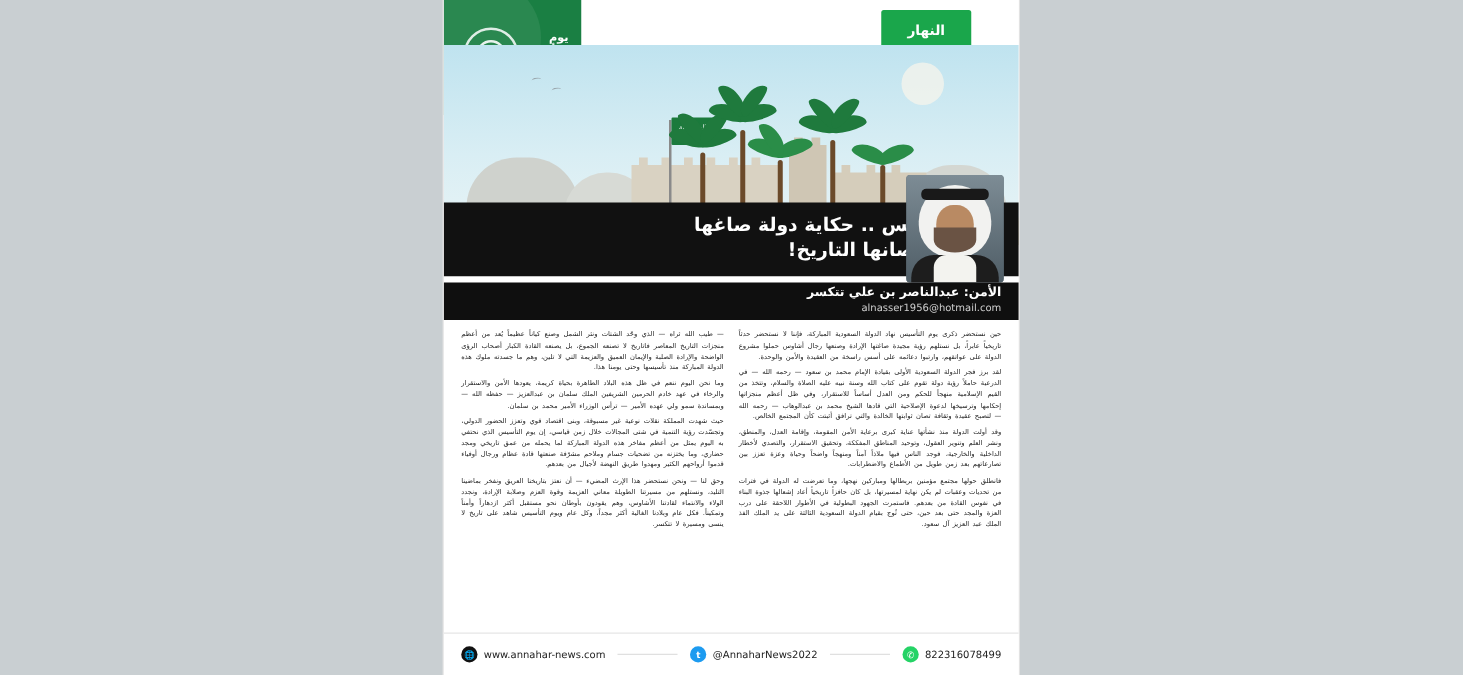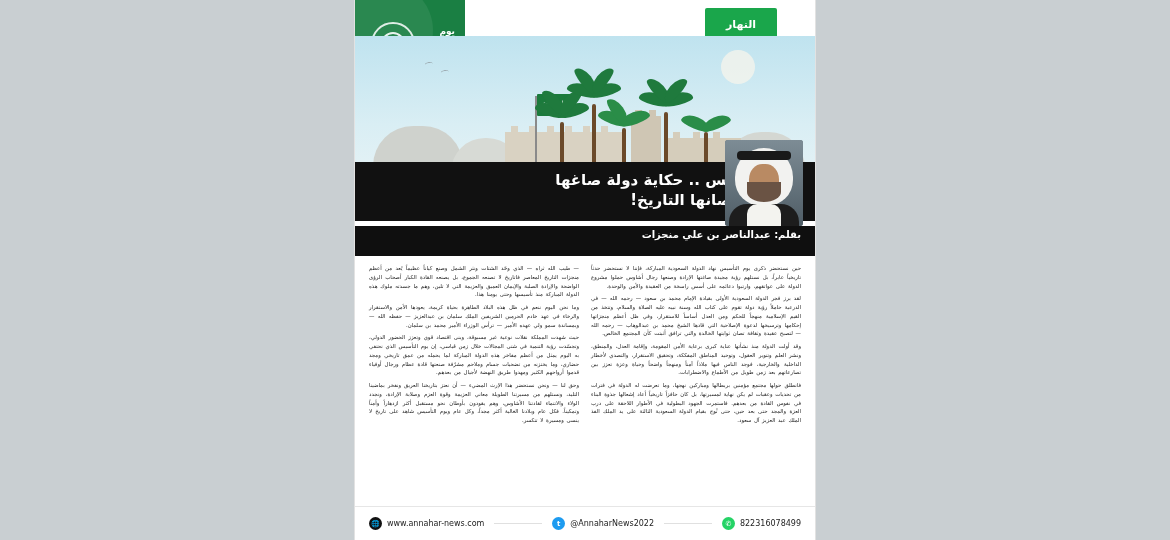--- a/index.html
+++ b/index.html
@@ -269,23 +269,24 @@
       <div class="ap-ghutra"></div>
       <div class="ap-igal"></div>
       <div class="ap-face"></div>
       <div class="ap-beard"></div>
       <div class="ap-body"></div>
       <div class="ap-thobe"></div>
     </div>
 
     <div class="byline">
       <div class="name">
-        <span>بقلم:</span>
-        <span>عبدالناصر بن علي منجزات</span>
-      </div>
+        <span>الأمن:</span>
+        <span>عبدالناصر بن علي تتكسر</span>
+      </div>
+      <div class="mail">alnasser1956@hotmail.com</div>
     </div>
 
     <div class="body-area">
       <div class="col">
         <p>حين نستحضر ذكرى يوم التأسيس نهاد الدولة السعودية المباركة، فإننا لا نستحضر حدثاً تاريخياً عابراً، بل نستلهم رؤية مجيدة صاغتها الإرادة وصنعها رجال أشاوس حملوا مشروع الدولة على عواتقهم، وارتبوا دعائمه على أسس راسخة من العقيدة والأمن والوحدة.</p>
         <p>لقد برز فجر الدولة السعودية الأولى بقيادة الإمام محمد بن سعود — رحمه الله — في الدرعية حاملاً رؤية دولة تقوم على كتاب الله وسنة نبيه عليه الصلاة والسلام، وتتخذ من القيم الإسلامية منهجاً للحكم ومن العدل أساساً للاستقرار، وفي ظل أعظم منجزاتها إحكامها وترسيخها لدعوة الإصلاحية التي قادها الشيخ محمد بن عبدالوهاب — رحمه الله — لتصبح عقيدة وثقافة تصان ثوابتها الخالدة والتي ترافق أثبتت كأن المجتمع الخالص.</p>
         <p>وقد أولت الدولة منذ نشأتها عناية كبرى برعاية الأمن المقومة، وإقامة العدل، والمنطق، ونشر العلم وتنوير العقول، وتوحيد المناطق المفككة، وتحقيق الاستقرار، والتصدي لأخطار الداخلية والخارجية، فوجد الناس فيها ملاذاً آمناً ومنهجاً واضحاً وحياة وعزة تعزز بين تصارعاتهم بعد زمن طويل من الأطماع والاضطرابات.</p>
         <p>فانطلق حولها مجتمع مؤمنين بربطالها ومباركين نهجها، وما تعرضت له الدولة في فترات من تحديات وعقبات لم يكن نهاية لمسيرتها، بل كان حافزاً تاريخياً أعاد إشعالها جذوة البناء في نفوس القادة من بعدهم. فاستمرت الجهود البطولية في الأطوار اللاحقة على درب العزة والمجد حتى بعد حين، حتى تُوج بقيام الدولة السعودية الثالثة على يد الملك الفذ الملك عبد العزيز آل سعود.</p>
       </div>
       <div class="col">

